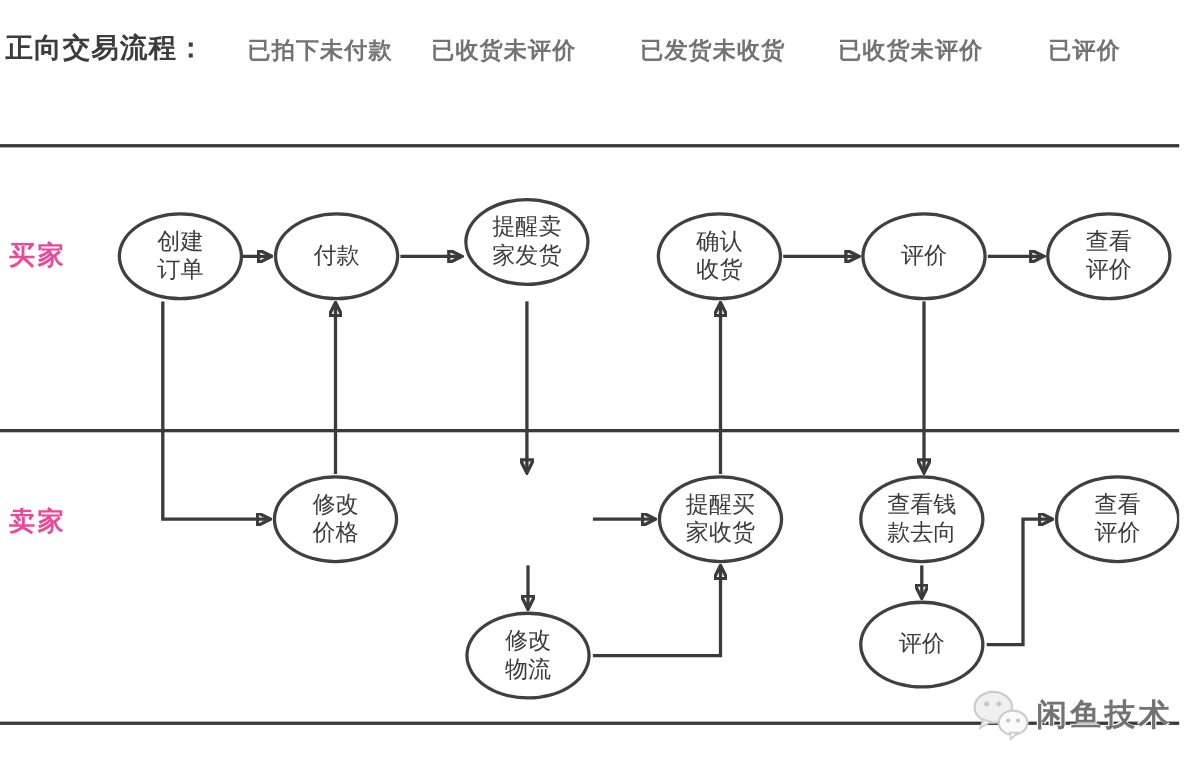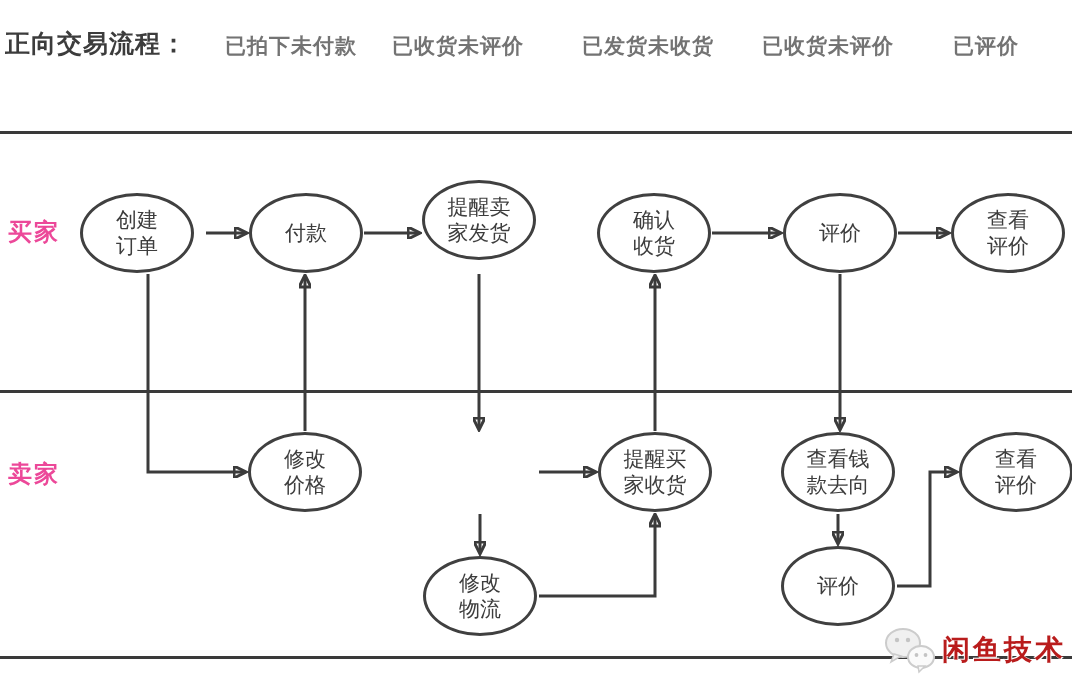--- a/index.html
+++ b/index.html
@@ -79,21 +79,21 @@
     position: absolute;
     left: 882px;
     top: 626px;
     display: flex;
     align-items: center;
     z-index: 3;
   }
   .watermark-text {
     font-size: 28px;
     font-weight: bold;
-    color: #b91c1c;
+    color: #737373;
     letter-spacing: 3px;
     text-shadow: 1px 1px 0 #ffffff, -1px -1px 0 #ffffff;
     white-space: nowrap;
   }
 </style>
 </head>
 <body>
 
 <div class="canvas">
 
@@ -126,21 +126,21 @@
     <path d="M479 274 V429" marker-end="url(#arw)"></path>
     <path d="M539 472 H595" marker-end="url(#arw)"></path>
     <path d="M480 514 V553" marker-end="url(#arw)"></path>
     <path d="M539 596 H655 V515" marker-end="url(#arw)"></path>
     <path d="M655 431 V276" marker-end="url(#arw)"></path>
     <path d="M840 274 V429" marker-end="url(#arw)"></path>
     <path d="M838 514 V543" marker-end="url(#arw)"></path>
     <path d="M897 586 H930 V472 H956" marker-end="url(#arw)"></path>
   </svg>
 
-  <div class="node" style="left:80px;top:193px">创建
+  <div class="node" style="left:107px;top:193px">创建
 订单</div>
   <div class="node" style="left:249px;top:193px">付款</div>
   <div class="node" style="left:422px;top:180px">提醒卖
 家发货</div>
   <div class="node" style="left:597px;top:193px">确认
 收货</div>
   <div class="node" style="left:783px;top:193px">评价</div>
   <div class="node" style="left:951px;top:193px">查看
 评价</div>
 

